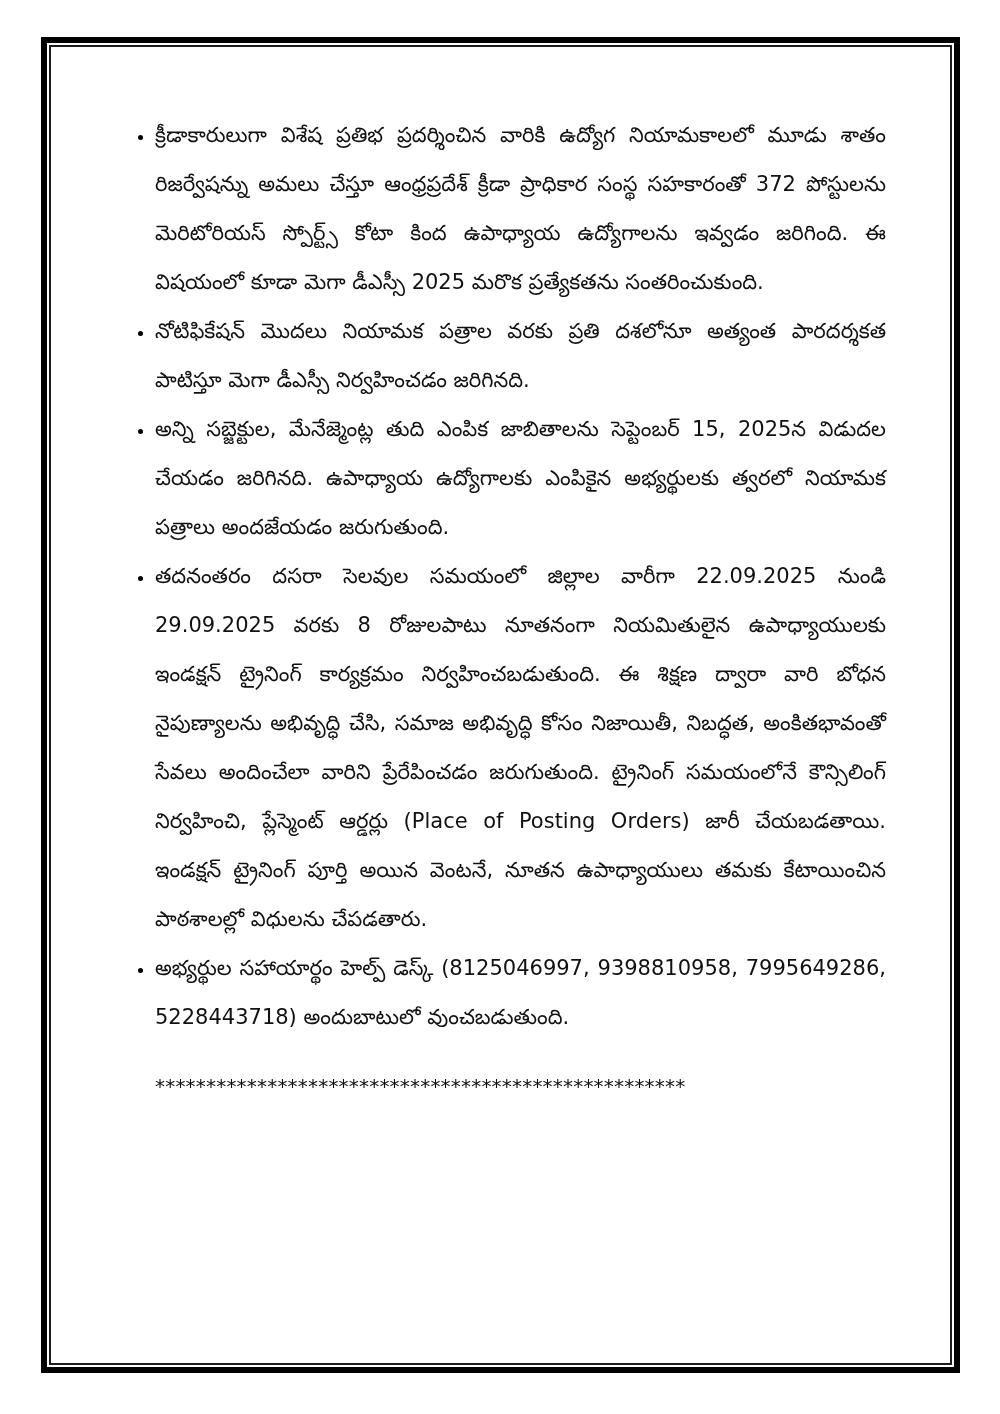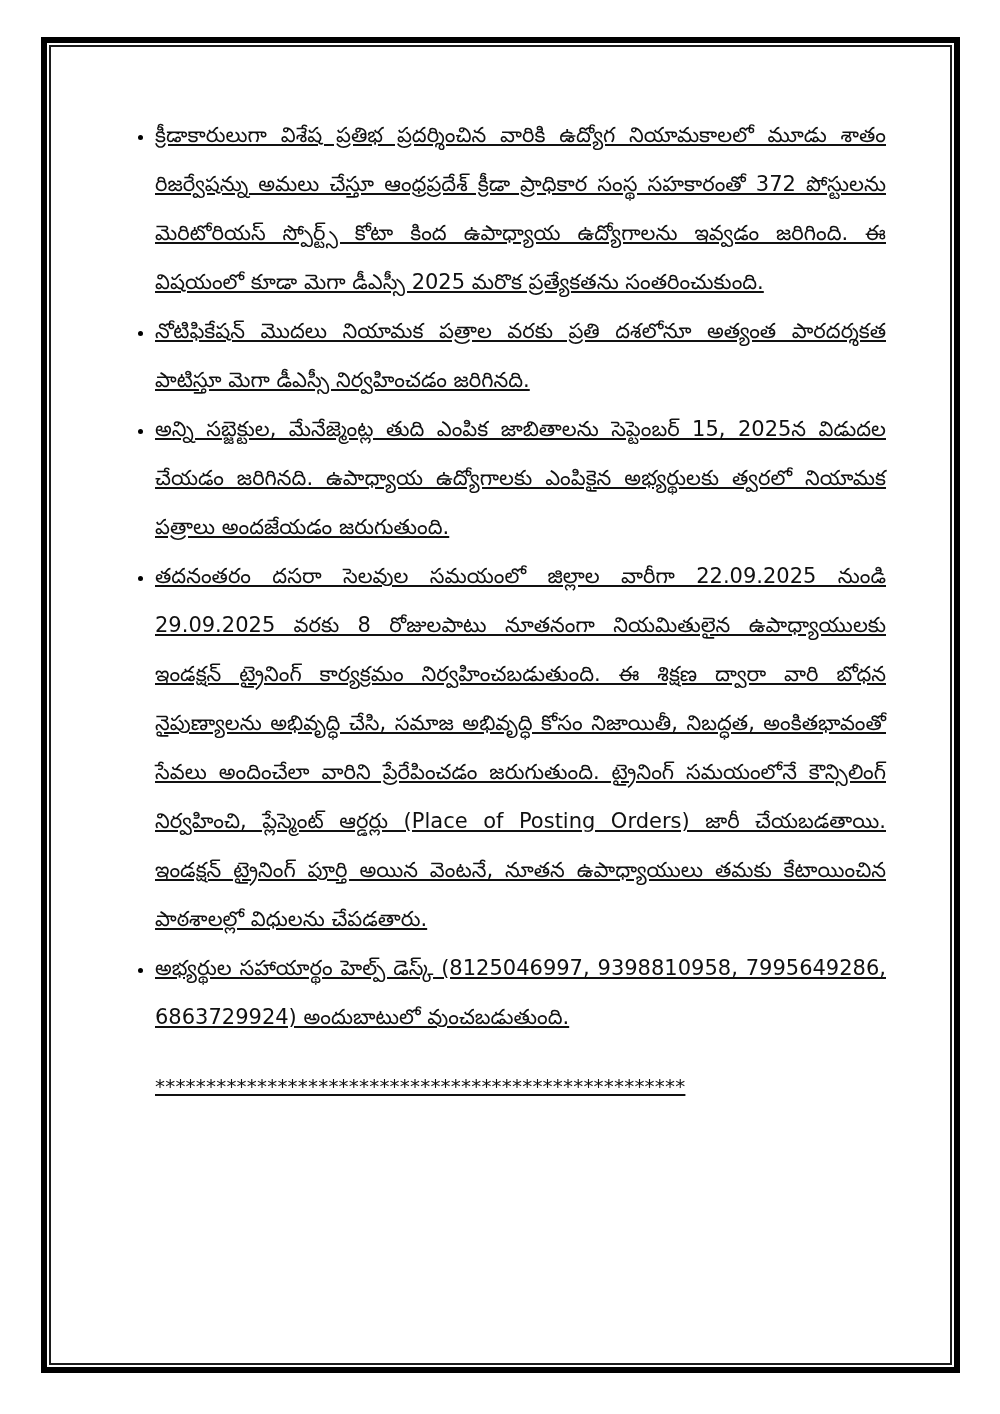--- a/index.html
+++ b/index.html
@@ -29,21 +29,20 @@
   .frame-inner {
     position: absolute;
     inset: 2px;
     border: 2px solid #1c1c1c;
   }
   .content {
     position: absolute;
     left: 130px;
     top: 111px;
     width: 756px;
-    text-decoration: underline;
   }
   ul.bullets {
     list-style-type: disc;
     margin: 0;
     padding: 0 0 0 25px;
   }
   ul.bullets li {
     font-size: 21px;
     line-height: 49px;
     text-align: justify;
@@ -71,19 +70,19 @@
   <div class="frame">
     <div class="frame-inner"></div>
   </div>
 
   <div class="content">
     <ul class="bullets">
       <li>క్రీడాకారులుగా విశేష ప్రతిభ ప్రదర్శించిన వారికి ఉద్యోగ నియామకాలలో మూడు శాతం రిజర్వేషన్ను అమలు చేస్తూ ఆంధ్రప్రదేశ్ క్రీడా ప్రాధికార సంస్థ సహకారంతో 372 పోస్టులను మెరిటోరియస్ స్పోర్ట్స్ కోటా కింద ఉపాధ్యాయ ఉద్యోగాలను ఇవ్వడం జరిగింది. ఈ విషయంలో కూడా మెగా డీఎస్సీ 2025 మరొక ప్రత్యేకతను సంతరించుకుంది.</li>
       <li>నోటిఫికేషన్ మొదలు నియామక పత్రాల వరకు ప్రతి దశలోనూ అత్యంత పారదర్శకత పాటిస్తూ మెగా డీఎస్సీ నిర్వహించడం జరిగినది.</li>
       <li>అన్ని సబ్జెక్టుల, మేనేజ్మెంట్ల తుది ఎంపిక జాబితాలను సెప్టెంబర్ 15, 2025న విడుదల చేయడం జరిగినది. ఉపాధ్యాయ ఉద్యోగాలకు ఎంపికైన అభ్యర్థులకు త్వరలో నియామక పత్రాలు అందజేయడం జరుగుతుంది.</li>
       <li>తదనంతరం దసరా సెలవుల సమయంలో జిల్లాల వారీగా 22.09.2025 నుండి 29.09.2025 వరకు 8 రోజులపాటు నూతనంగా నియమితులైన ఉపాధ్యాయులకు ఇండక్షన్ ట్రైనింగ్ కార్యక్రమం నిర్వహించబడుతుంది. ఈ శిక్షణ ద్వారా వారి బోధన నైపుణ్యాలను అభివృద్ధి చేసి, సమాజ అభివృద్ధి కోసం నిజాయితీ, నిబద్ధత, అంకితభావంతో సేవలు అందించేలా వారిని ప్రేరేపించడం జరుగుతుంది. ట్రైనింగ్ సమయంలోనే కౌన్సిలింగ్ నిర్వహించి, ప్లేస్మెంట్ ఆర్డర్లు (Place of Posting Orders) జారీ చేయబడతాయి. ఇండక్షన్ ట్రైనింగ్ పూర్తి అయిన వెంటనే, నూతన ఉపాధ్యాయులు తమకు కేటాయించిన పాఠశాలల్లో విధులను చేపడతారు.</li>
-      <li>అభ్యర్థుల సహాయార్థం హెల్ప్ డెస్క్ (8125046997, 9398810958, 7995649286, 6863729924) అందుబాటులో వుంచబడుతుంది.</li>
+      <li>అభ్యర్థుల సహాయార్థం హెల్ప్ డెస్క్ (8125046997, 9398810958, 7995649286, 5228443718) అందుబాటులో వుంచబడుతుంది.</li>
     </ul>
 
     <div class="separator">****************************************************</div>
   </div>
 
 </div>
 
 </body></html>

